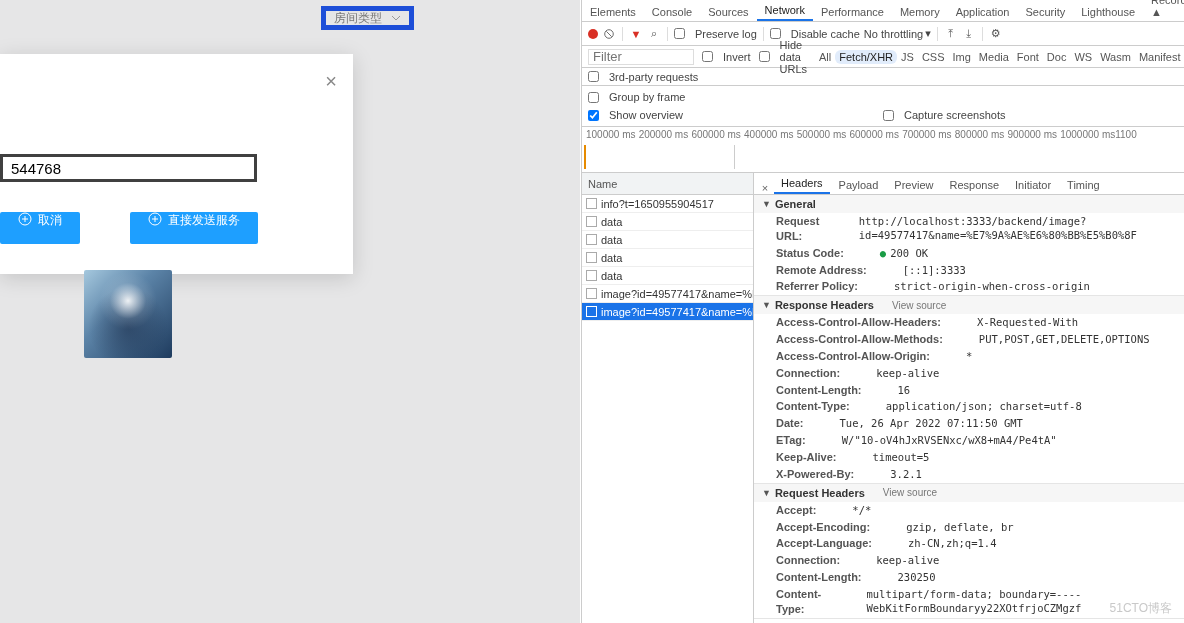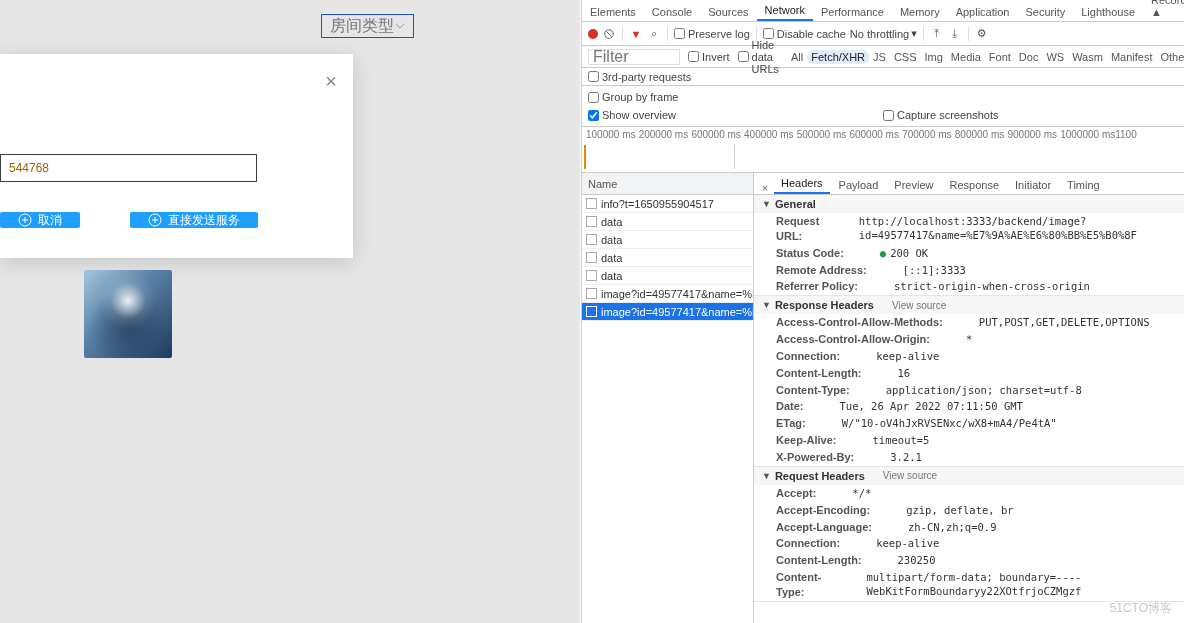--- a/index.html
+++ b/index.html
@@ -1,47 +1,47 @@
 <!DOCTYPE html>
 <html><head>
 <meta charset="utf-8">
 <style>
 * { box-sizing: border-box; margin: 0; padding: 0; font-family: "Segoe UI", Arial, sans-serif; }
 body { background: #fff; width: 1184px; height: 623px; overflow: hidden; position: relative; }
 
 
 .app-bg { position: absolute; left: 0; top: 0; width: 580px; height: 623px; background: #e6e6e7; }
-.room-select { position: absolute; left: 321px; top: 14px; width: 93px; height: 24px; border: 1px solid #1d4ed8; background: #e6e6e7; font-size: 16px; color: #777; display:flex; align-items:center; padding:0 8px; justify-content:space-between; }
+.room-select { position: absolute; left: 321px; top: 6px; width: 93px; height: 24px; border: 5px solid #1d4ed8; background: #e6e6e7; font-size: 12px; color: #777; display:flex; align-items:center; padding:0 8px; justify-content:space-between; }
 .room-select svg { width:10px; height:10px; }
 
 
 .modal { position: absolute; left: 0; top: 54px; width: 353px; background: #fff; box-shadow: 0 4px 20px rgba(0,0,0,0.15); padding-bottom: 30px; }
 .modal-close { position:absolute; right:16px; top:16px; color:#888; font-size:20px; cursor:pointer; }
 .modal-body { padding-top: 60px; }
 .mfield { margin: 0 0 12px 0; }
-.minput { height: 28px; border:1px solid #404040; width: 257px; margin-left:0; font-size:12px; color:#a16207; padding:0 8px; display:flex; align-items:center; background:#fff; }
+.minput { height: 28px; border:3px solid #404040; width: 257px; margin-left:0; font-size:15px; color:#000000; padding:0 8px; display:flex; align-items:center; background:#fff; }
 .btn-row { display:flex; gap: 50px; margin-top: 30px; margin-left:0; }
-.btn { height: 16px; padding: 0 18px; background:#1e9fff; color:#fff; font-size:12px; display:flex; align-items:center; gap:6px; border-radius:2px; cursor:pointer; }
+.btn { height: 32px; padding: 0 18px; background:#1e9fff; color:#fff; font-size:12px; display:flex; align-items:flex-start; gap:6px; border-radius:2px; cursor:pointer; }
 .btn svg { width:14px; height:14px; }
 .avatar { position:absolute; left:84px; top:216px; width:88px; height:88px; background: linear-gradient(135deg,#a5c8de 0%,#5c84a8 40%,#1e3b5e 100%); border-radius:2px; overflow:hidden; }
 .avatar::after{content:"";position:absolute;inset:0;background:radial-gradient(circle at 50% 35%,rgba(255,255,255,.9) 0%,rgba(255,255,255,.1) 25%,transparent 40%),radial-gradient(circle at 50% 65%,rgba(30,50,80,.6) 0%,transparent 55%);}
 
 
 .devtools { position:absolute; left:581px; top:0; width:603px; height:623px; background:#fff; border-left:1px solid #ccc; font-size:11px; color:#333; display:flex; flex-direction:column; }
 .dt-tabs { height:22px; border-bottom:1px solid #ccc; display:flex; align-items:flex-end; overflow:hidden; position:relative; }
 .dt-tab { padding:3px 8px; color:#555; cursor:pointer; }
 .dt-tab.active { border-bottom:2px solid #1a73e8; color:#222; }
 .dt-toolbar { height:24px; border-bottom:1px solid #ccc; display:flex; align-items:center; gap:4px; padding:0 6px; }
 .dt-toolbar .rec { width:10px; height:10px; border-radius:50%; background:#d93025; }
 .dt-toolbar .ic { width:14px; height:14px; display:flex; align-items:center; justify-content:center; color:#555; }
 .dt-toolbar .sep { width:1px; height:14px; background:#ddd; margin:0 2px; }
-.chk { display:flex; align-items:center; gap:3px; color:#444; }
+.chk { display:flex; align-items:center; gap:10px; color:#444; }
 .chk input { width:11px; height:11px; }
 .dt-filter-row { height:22px; border-bottom:1px solid #ccc; display:flex; align-items:center; gap:8px; padding:0 6px; }
-.dt-filter-row input.fin { width:92px; height:16px; border:1px solid #ddd; font-size:16px; padding:0 4px; }
+.dt-filter-row input.fin { width:106px; height:16px; border:1px solid #ddd; font-size:13px; padding:0 4px; }
 .ftype { display:flex; gap:0; align-items:center; flex-wrap:nowrap; }
 .ftype span { padding:1px 4px; cursor:pointer; color:#555; white-space:nowrap; }
 .ftype span.active { background:#e1ecfb; border-radius:6px; color:#222; }
 .dt-opts { border-bottom:1px solid #ccc; padding:2px 6px; }
 .dt-opts-row { display:flex; height:18px; align-items:center; }
 .dt-opts-row .col { flex:1; }
 .timeline { height:46px; border-bottom:1px solid #ccc; position:relative; }
 .timeline .ticks { display:flex; font-size:10px; color:#777; padding:2px 16px 0 4px; }
 .timeline .ticks span { width:56px; white-space:nowrap; }
 .timeline .wf { position:absolute; left:2px; top:18px; width:2px; height:24px; background:#e68a00; }
@@ -296,20 +296,24 @@
           </div>
       </div>
       <div class="sect">
         <div class="sect-h">
             <span class="tri">▼</span>
             <span>Response Headers</span>
             <span class="vs">View source</span>
           </div>
         <div id="resp-kv">
             <div class="kv">
+              <span class="k">Access-Control-Allow-Headers:</span>
+              <span class="v">X-Requested-With</span>
+            </div>
+            <div class="kv">
               <span class="k">Access-Control-Allow-Methods:</span>
               <span class="v">PUT,POST,GET,DELETE,OPTIONS</span>
             </div>
             <div class="kv">
               <span class="k">Access-Control-Allow-Origin:</span>
               <span class="v">*</span>
             </div>
             <div class="kv">
               <span class="k">Connection:</span>
               <span class="v">keep-alive</span>
@@ -350,21 +354,21 @@
             <div class="kv">
               <span class="k">Accept:</span>
               <span class="v">*/*</span>
             </div>
             <div class="kv">
               <span class="k">Accept-Encoding:</span>
               <span class="v">gzip, deflate, br</span>
             </div>
             <div class="kv">
               <span class="k">Accept-Language:</span>
-              <span class="v">zh-CN,zh;q=0.9</span>
+              <span class="v">zh-CN,zh;q=1.4</span>
             </div>
             <div class="kv">
               <span class="k">Connection:</span>
               <span class="v">keep-alive</span>
             </div>
             <div class="kv">
               <span class="k">Content-Length:</span>
               <span class="v">230250</span>
             </div>
             <div class="kv">

